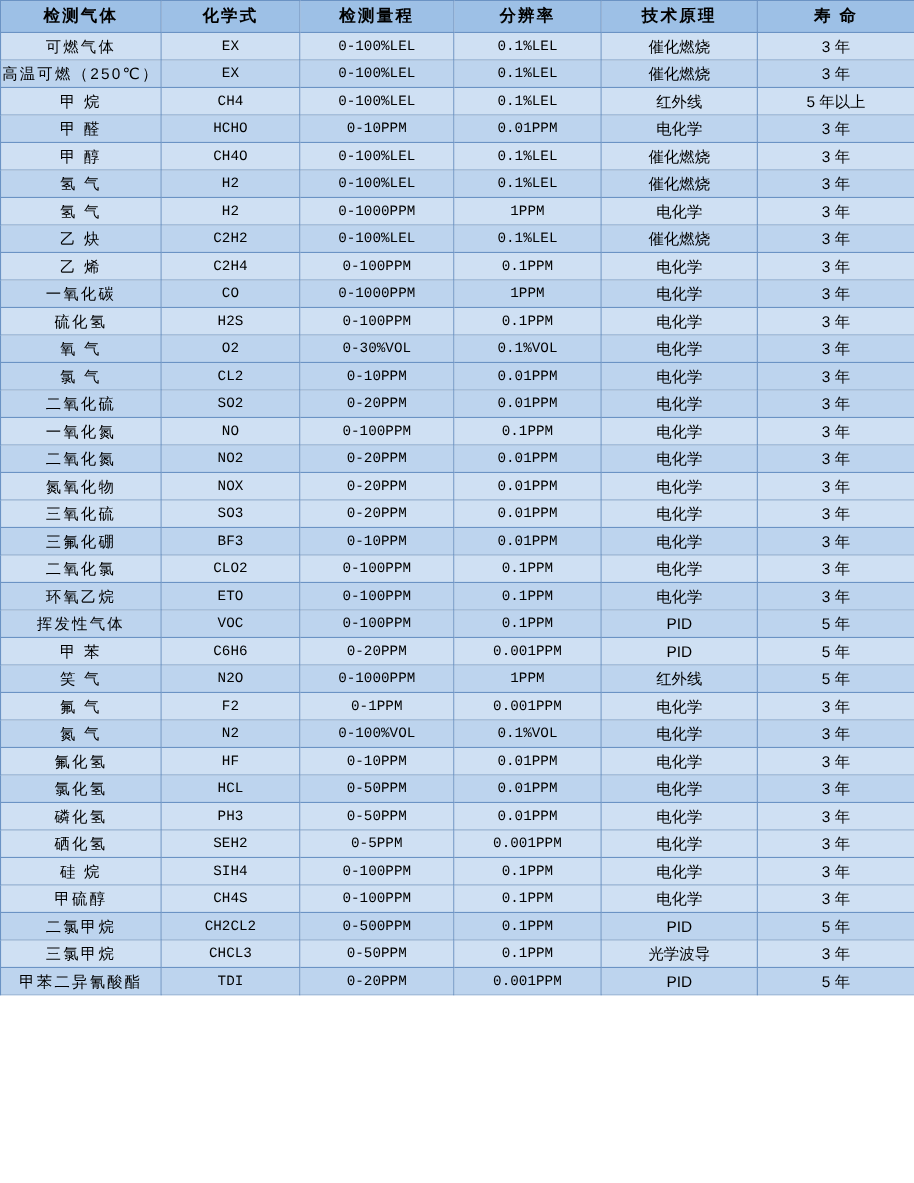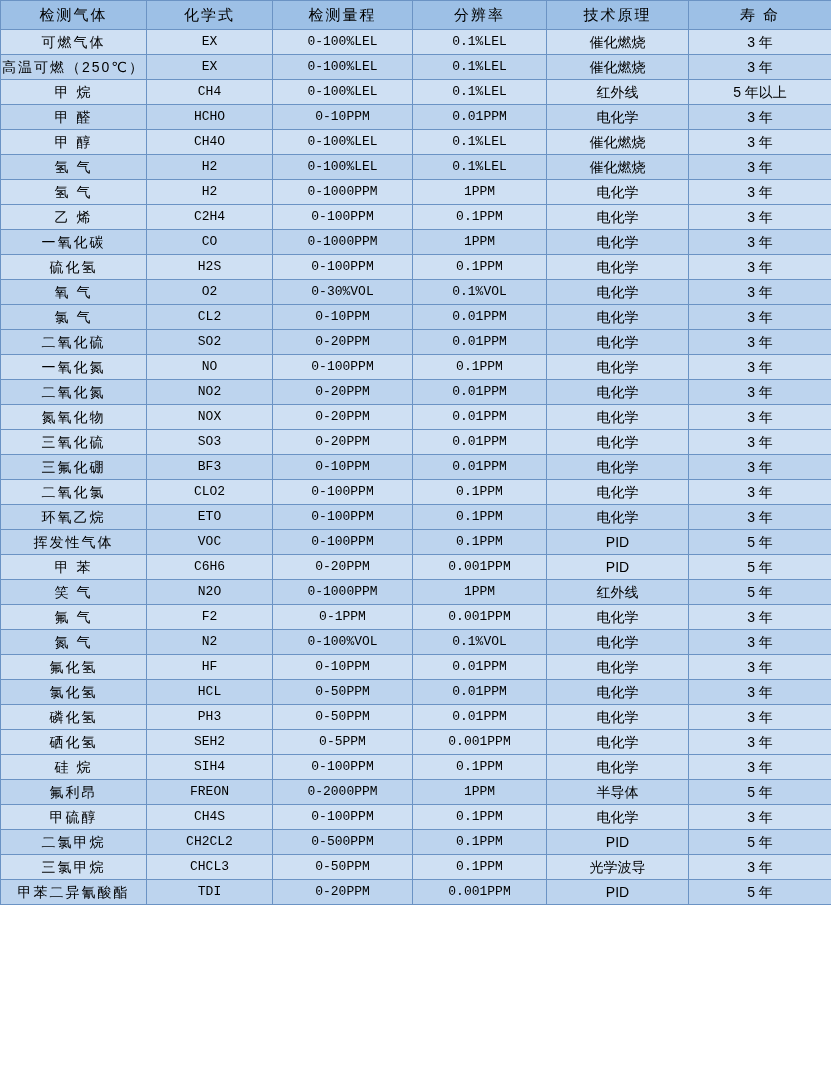--- a/index.html
+++ b/index.html
@@ -31,21 +31,21 @@
     padding: 0;
     height: 24px;
     line-height: 24px;
     font-size: 14px;
     color: #000000;
     white-space: nowrap;
     overflow: hidden;
   }
   #gas-table thead th {
     background: #9dc0e6;
-    font-weight: normal;
+    font-weight: bold;
     letter-spacing: 2px;
     height: 28px;
     line-height: 28px;
     font-size: 15px;
   }
   #gas-table tbody tr.odd td {
     background: #cfe0f3;
   }
   #gas-table tbody tr.even td {
     background: #bdd4ee;
@@ -131,20 +131,28 @@
         <td class="">3 年</td>
       </tr>
       <tr class="odd">
         <td class="name">氢 气</td>
         <td class="mono">H2</td>
         <td class="mono">0-1000PPM</td>
         <td class="mono">1PPM</td>
         <td class="">电化学</td>
         <td class="">3 年</td>
       </tr>
+      <tr class="even">
+        <td class="name">乙 炔</td>
+        <td class="mono">C2H2</td>
+        <td class="mono">0-100%LEL</td>
+        <td class="mono">0.1%LEL</td>
+        <td class="">催化燃烧</td>
+        <td class="">3 年</td>
+      </tr>
       <tr class="odd">
         <td class="name">乙 烯</td>
         <td class="mono">C2H4</td>
         <td class="mono">0-100PPM</td>
         <td class="mono">0.1PPM</td>
         <td class="">电化学</td>
         <td class="">3 年</td>
       </tr>
       <tr class="even">
         <td class="name">一氧化碳</td>
@@ -315,28 +323,20 @@
         <td class="">3 年</td>
       </tr>
       <tr class="odd">
         <td class="name">硅 烷</td>
         <td class="mono">SIH4</td>
         <td class="mono">0-100PPM</td>
         <td class="mono">0.1PPM</td>
         <td class="">电化学</td>
         <td class="">3 年</td>
       </tr>
-      <tr class="even">
-        <td class="name">氟利昂</td>
-        <td class="mono">FREON</td>
-        <td class="mono">0-2000PPM</td>
-        <td class="mono">1PPM</td>
-        <td class="">半导体</td>
-        <td class="">5 年</td>
-      </tr>
       <tr class="odd">
         <td class="name">甲硫醇</td>
         <td class="mono">CH4S</td>
         <td class="mono">0-100PPM</td>
         <td class="mono">0.1PPM</td>
         <td class="">电化学</td>
         <td class="">3 年</td>
       </tr>
       <tr class="even">
         <td class="name">二氯甲烷</td>

